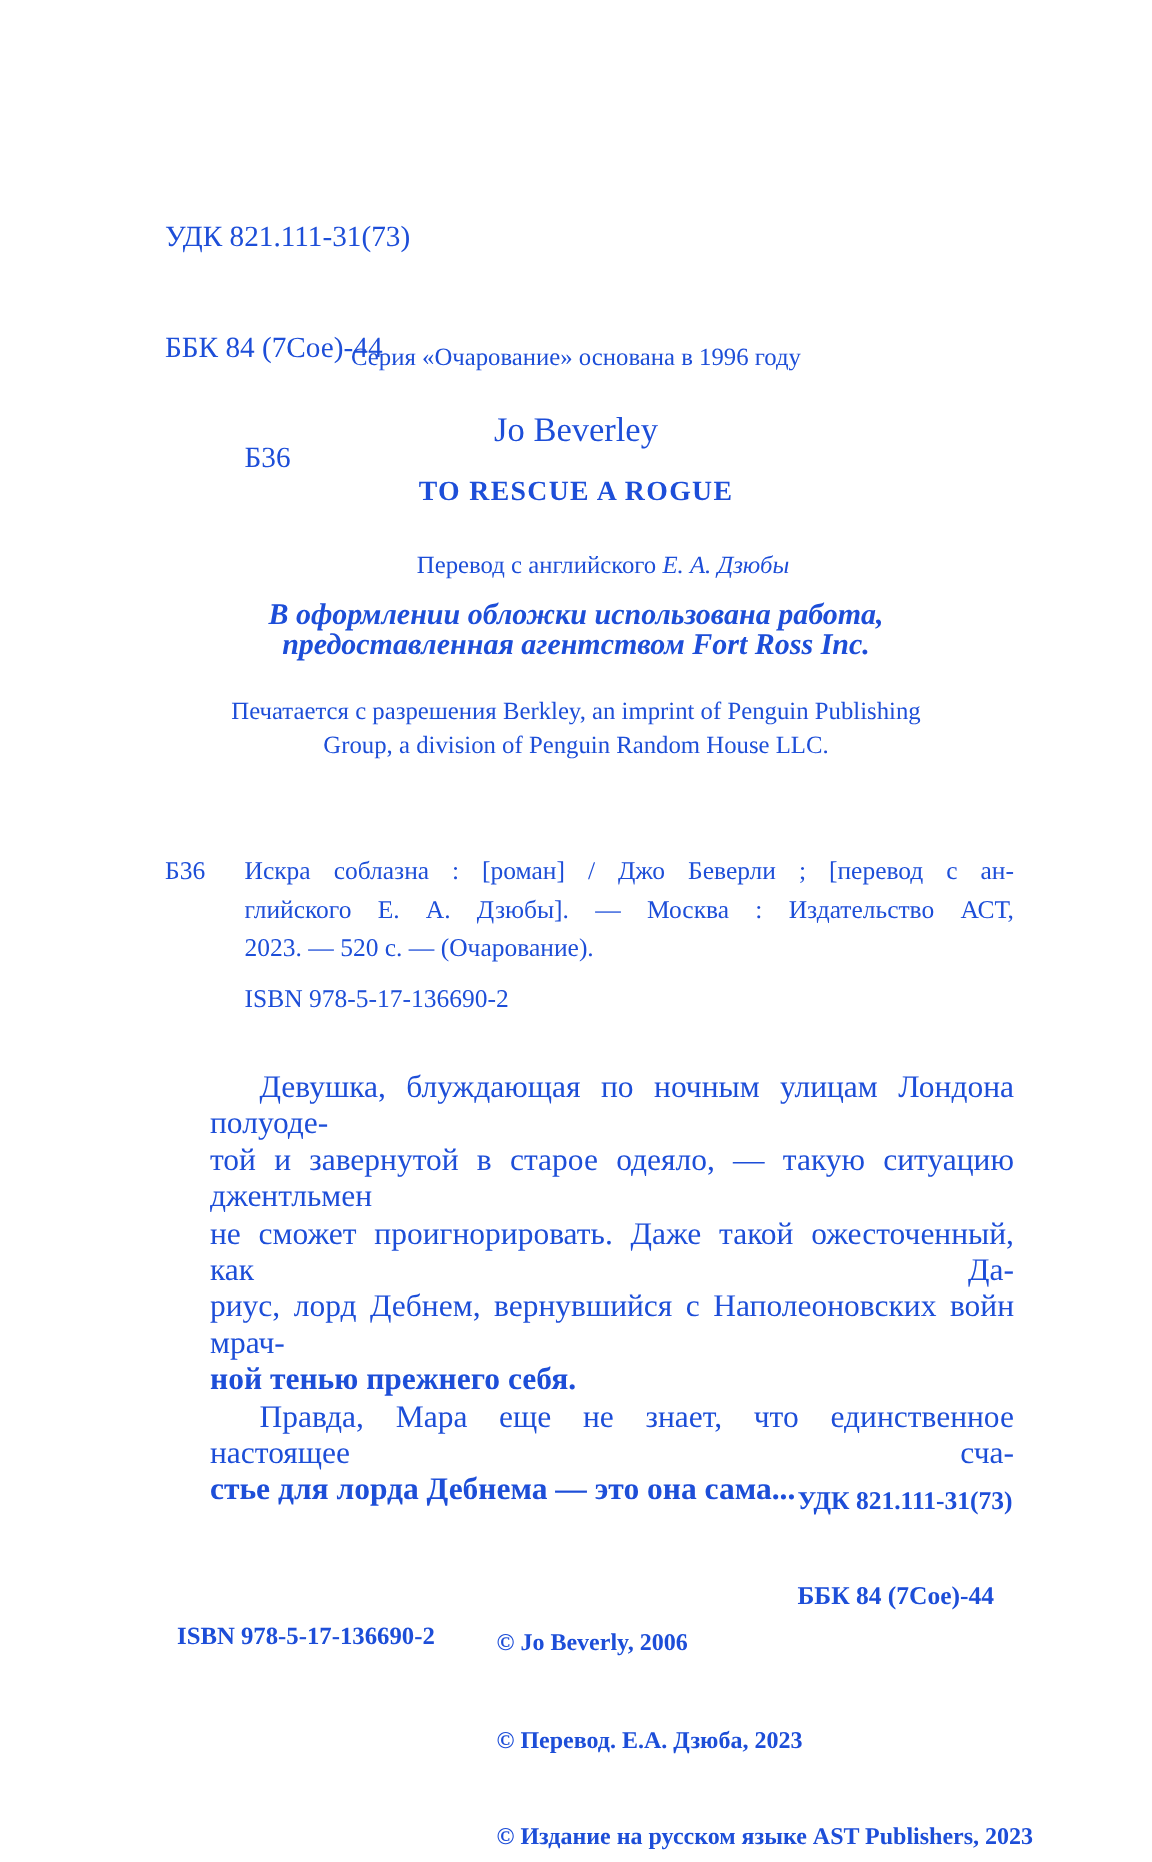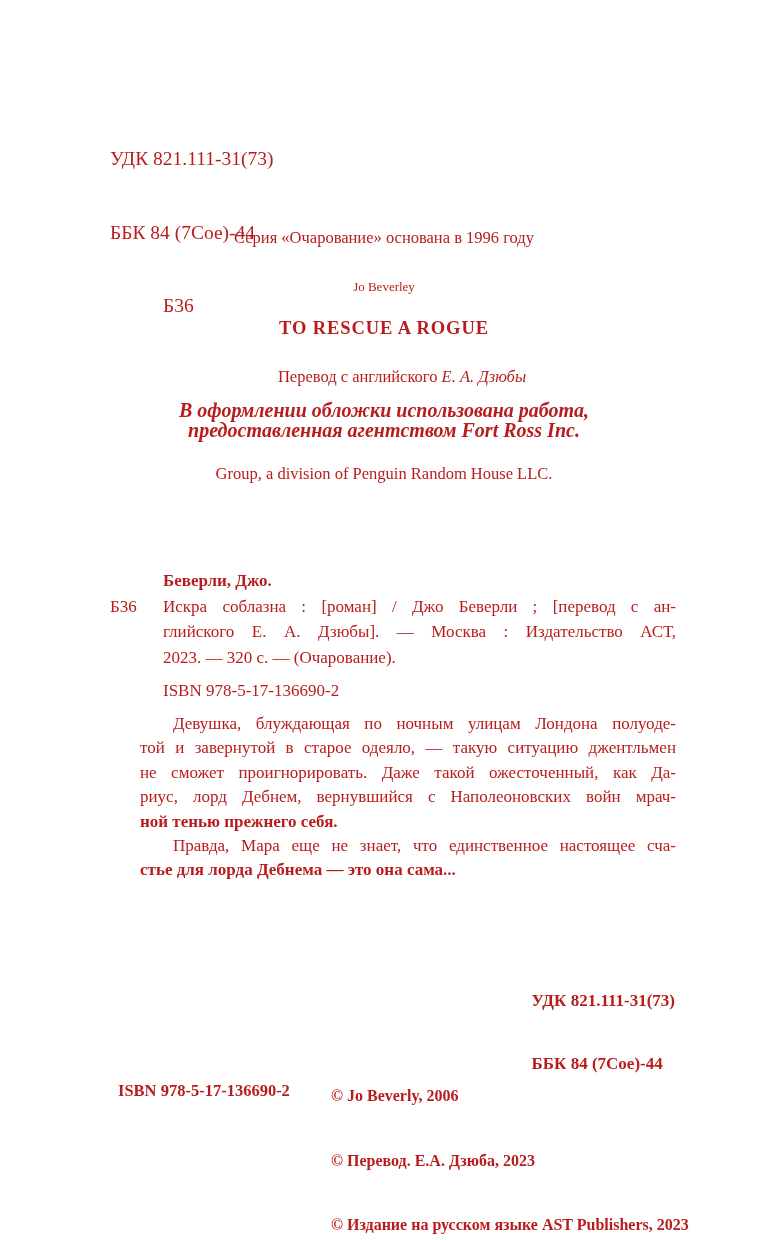--- a/index.html
+++ b/index.html
@@ -6,21 +6,21 @@
   html, body {
     margin: 0;
     padding: 0;
     background: #ffffff;
   }
   .page {
     position: relative;
     width: 768px;
     height: 1241px;
     background: #ffffff;
-    color: #b91c1c;
+    color: #1d4ed8;
     font-family: "Liberation Serif", "DejaVu Serif", serif;
     overflow: hidden;
   }
 
   
   .codes-top {
     position: absolute;
     left: 110px;
     top: 98px;
     font-size: 19.5px;
@@ -37,21 +37,21 @@
     right: 0;
     top: 228px;
     text-align: center;
   }
   .series-line {
     font-size: 16.5px;
     line-height: 20px;
     margin-bottom: 28px;
   }
   .author-en {
-    font-size: 13px;
+    font-size: 23px;
     line-height: 21px;
     margin-bottom: 2px;
   }
   .title-en {
     font-size: 18.5px;
     line-height: 23px;
     font-weight: bold;
     letter-spacing: 0.9px;
     margin-bottom: 27px;
     margin-top: 20px;
@@ -122,21 +122,21 @@
     margin-top: 8px;
     font-size: 17px;
   }
 
   
   .annotation {
     position: absolute;
     left: 140px;
     top: 712px;
     width: 536px;
-    font-size: 17px;
+    font-size: 21px;
     line-height: 24.4px;
   }
   .annotation p {
     margin: 0;
   }
   .annotation .ln {
     display: block;
     text-align: justify;
     text-align-last: justify;
     white-space: pre-wrap;
@@ -203,31 +203,31 @@
 
     <div class="credit-line translator"><span>Перевод с английского </span><span class="em-i">Е. А. Дзюбы</span></div>
 
 
     <div class="cover-note">
       <span>В оформлении обложки использована работа,</span>
       <span>предоставленная агентством Fort Ross Inc.</span>
     </div>
 
     <div class="permission">
+      <span>Печатается с разрешения Berkley, an imprint of Penguin Publishing</span>
       <span>Group, a division of Penguin Random House LLC.</span>
     </div>
   </div>
 
   <div class="cip">
-    <div class="cip-author">Беверли, Джо.</div>
     <div class="cip-body">
       <span class="cip-sigil">Б36</span>
       <span class="ln">Искра соблазна : [роман] / Джо Беверли ; [перевод с ан-</span>
       <span class="ln">глийского Е. А. Дзюбы]. — Москва : Издательство АСТ,</span>
-      <span class="ln last">2023. — 320 с. — (Очарование).</span>
+      <span class="ln last">2023. — 520 с. — (Очарование).</span>
     </div>
     <div class="cip-isbn">ISBN 978-5-17-136690-2</div>
   </div>
 
   <div class="annotation">
     <p>
       <span class="ln indent">Девушка, блуждающая по ночным улицам Лондона полуоде-</span>
       <span class="ln">той и завернутой в старое одеяло, — такую ситуацию джентльмен</span>
       <span class="ln">не сможет проигнорировать. Даже такой ожесточенный, как Да-</span>
       <span class="ln">риус, лорд Дебнем, вернувшийся с Наполеоновских войн мрач-</span>

